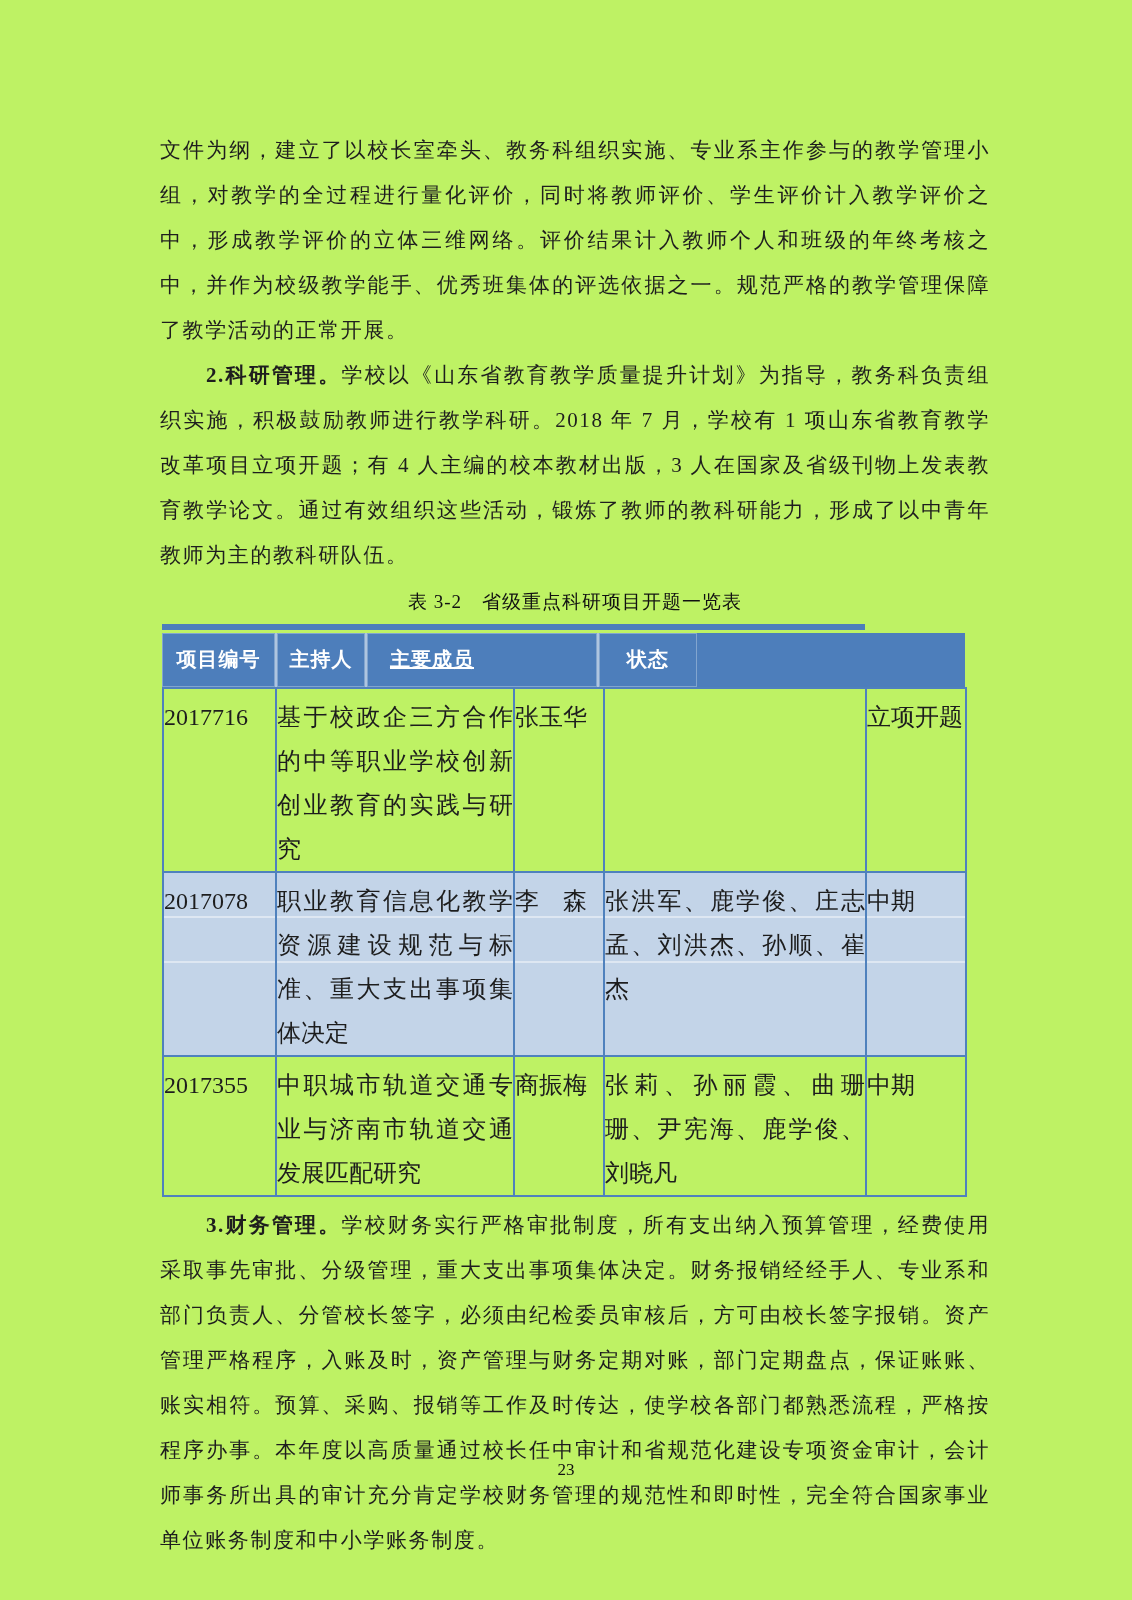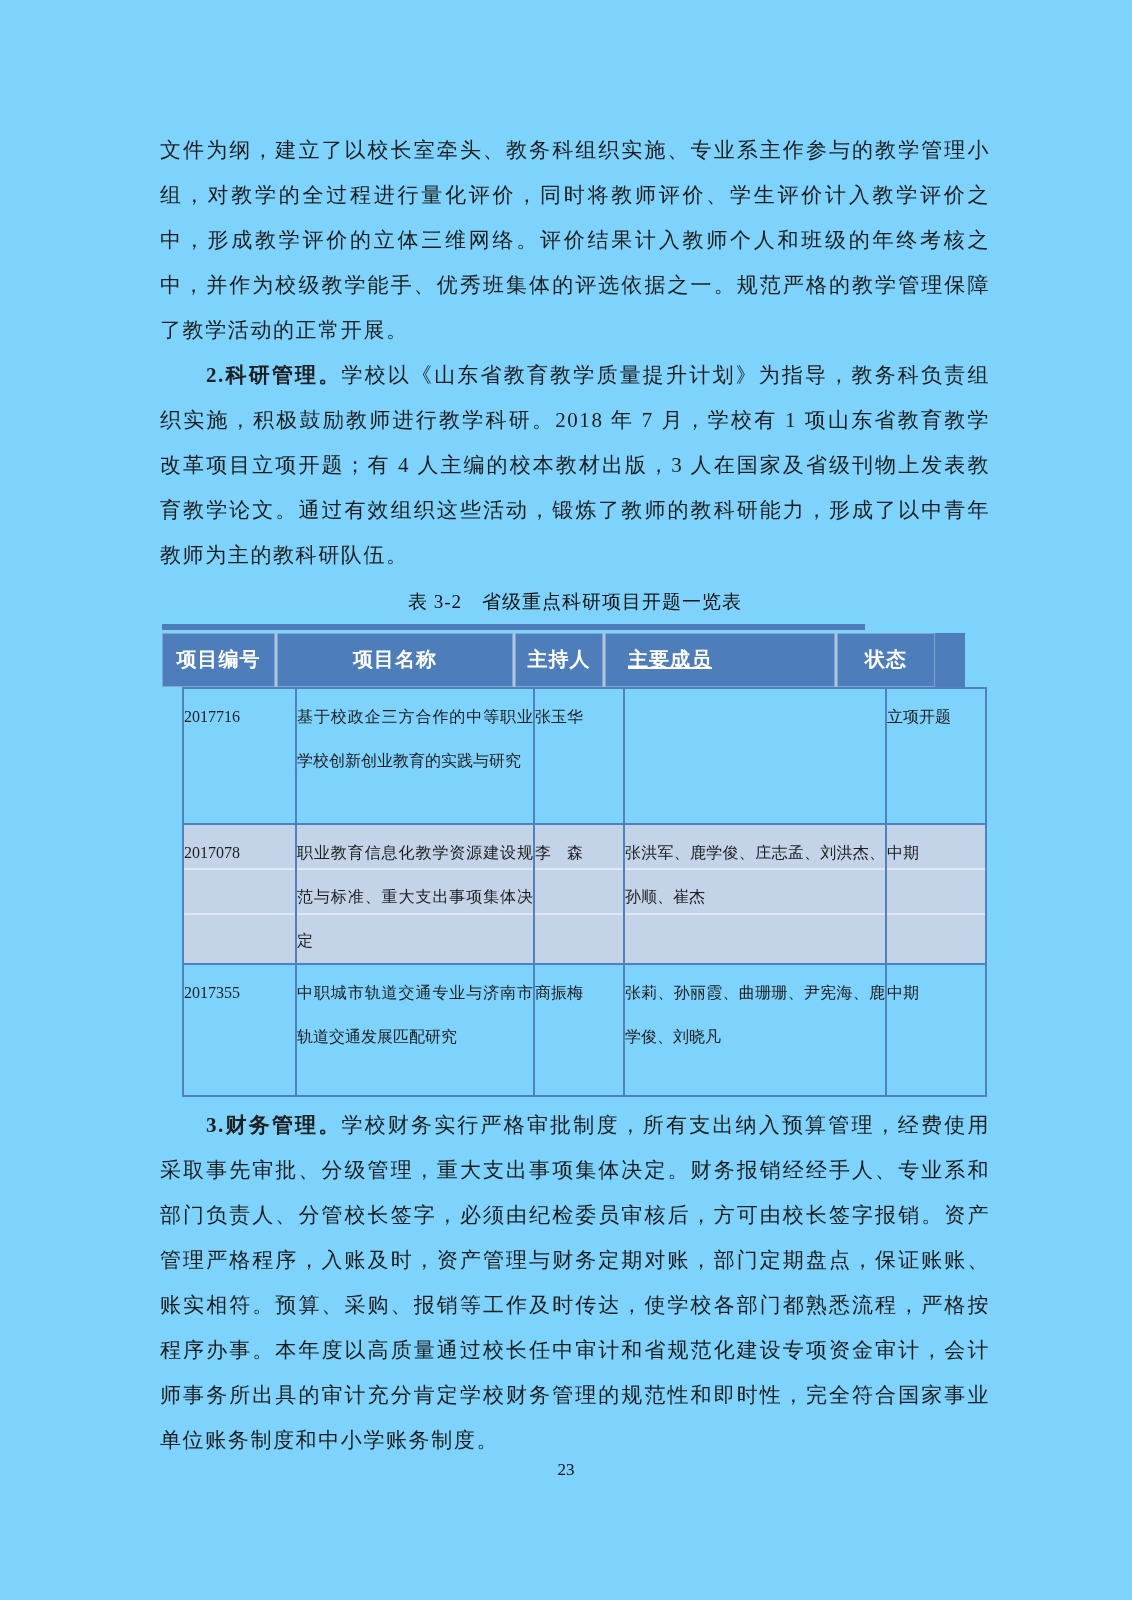--- a/index.html
+++ b/index.html
@@ -1,19 +1,19 @@
 <!DOCTYPE html>
 <html><head>
 <meta charset="utf-8">
 <style>
   html,body{margin:0;padding:0;background:#ffffff;}
   .page{
     position:relative;
     width:1132px;height:1600px;
-    background:#7dd3fc;
+    background:#bef264;
     overflow:hidden;
     font-family:"Liberation Serif","DejaVu Serif",serif;
     color:#1e1e1e;
   }
   .content{position:absolute;left:160px;top:128px;width:830px;}
   .para{
     margin:0;
     font-size:21px;
     line-height:45px;
     letter-spacing:1.6px;
@@ -59,24 +59,23 @@
   .th + .th{border-left:2px solid rgba(255,255,255,0.55);}
   .th1{width:113px;text-align:center;}
   .th2{width:238px;text-align:center;}
   .th3{width:90px;text-align:center;}
   .th4{width:232px;text-align:left;padding-left:23px;text-decoration:underline;}
   .th5{width:100px;text-align:left;padding-left:28px;}
   table.tbody{
     width:803px;
     border-collapse:collapse;
     table-layout:fixed;
-    font-size:16px;
+    font-size:24px;
     line-height:44px;
     color:#1d1d1d;
-    margin-left:20px;
   }
   table.tbody td{
     box-sizing:border-box;
     border:2px solid #4f81bd;
     vertical-align:top;
     padding:6px 0 0 0;
     overflow:hidden;
   }
   tr.r1 td{height:136px;}
   tr.r2 td{height:135px;}
@@ -114,21 +113,20 @@
 
     <p class="para indent"><span class="lead">2.科研管理。</span><span>学校以《山东省教育教学质量提升计划》为指导，教务科负责组织实施，积极鼓励教师进行教学科研。2018 年 7 月，学校有 1 项山东省教育教学改革项目立项开题；有 4 人主编的校本教材出版，3 人在国家及省级刊物上发表教育教学论文。通过有效组织这些活动，锻炼了教师的教科研能力，形成了以中青年教师为主的教科研队伍。</span></p>
 
     <div class="caption">表 3-2　省级重点科研项目开题一览表</div>
 
     <div class="tablewrap">
       <div class="topbar"></div>
 
       <div class="thead">
         <div class="th th1">项目编号</div>
-        <div class="th th2">项目名称</div>
         <div class="th th3">主持人</div>
         <div class="th th4">主要成员</div>
         <div class="th th5">状态</div>
       </div>
 
       <table class="tbody">
         <colgroup>
           <col style="width:113px">
             <col style="width:238px">
             <col style="width:90px">

